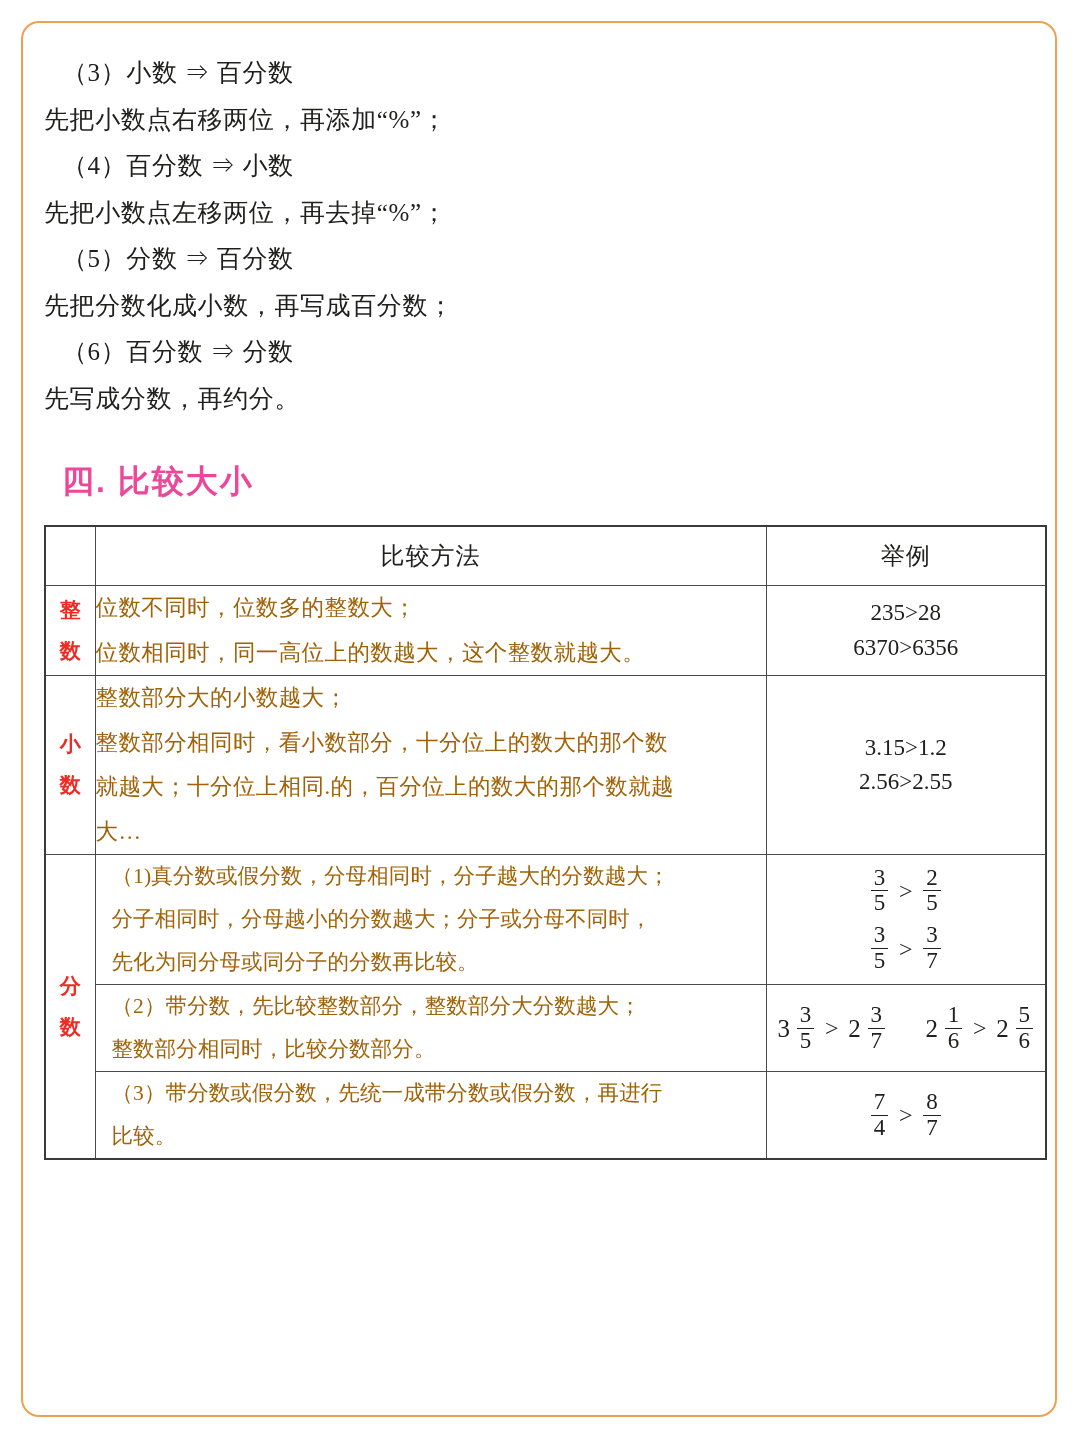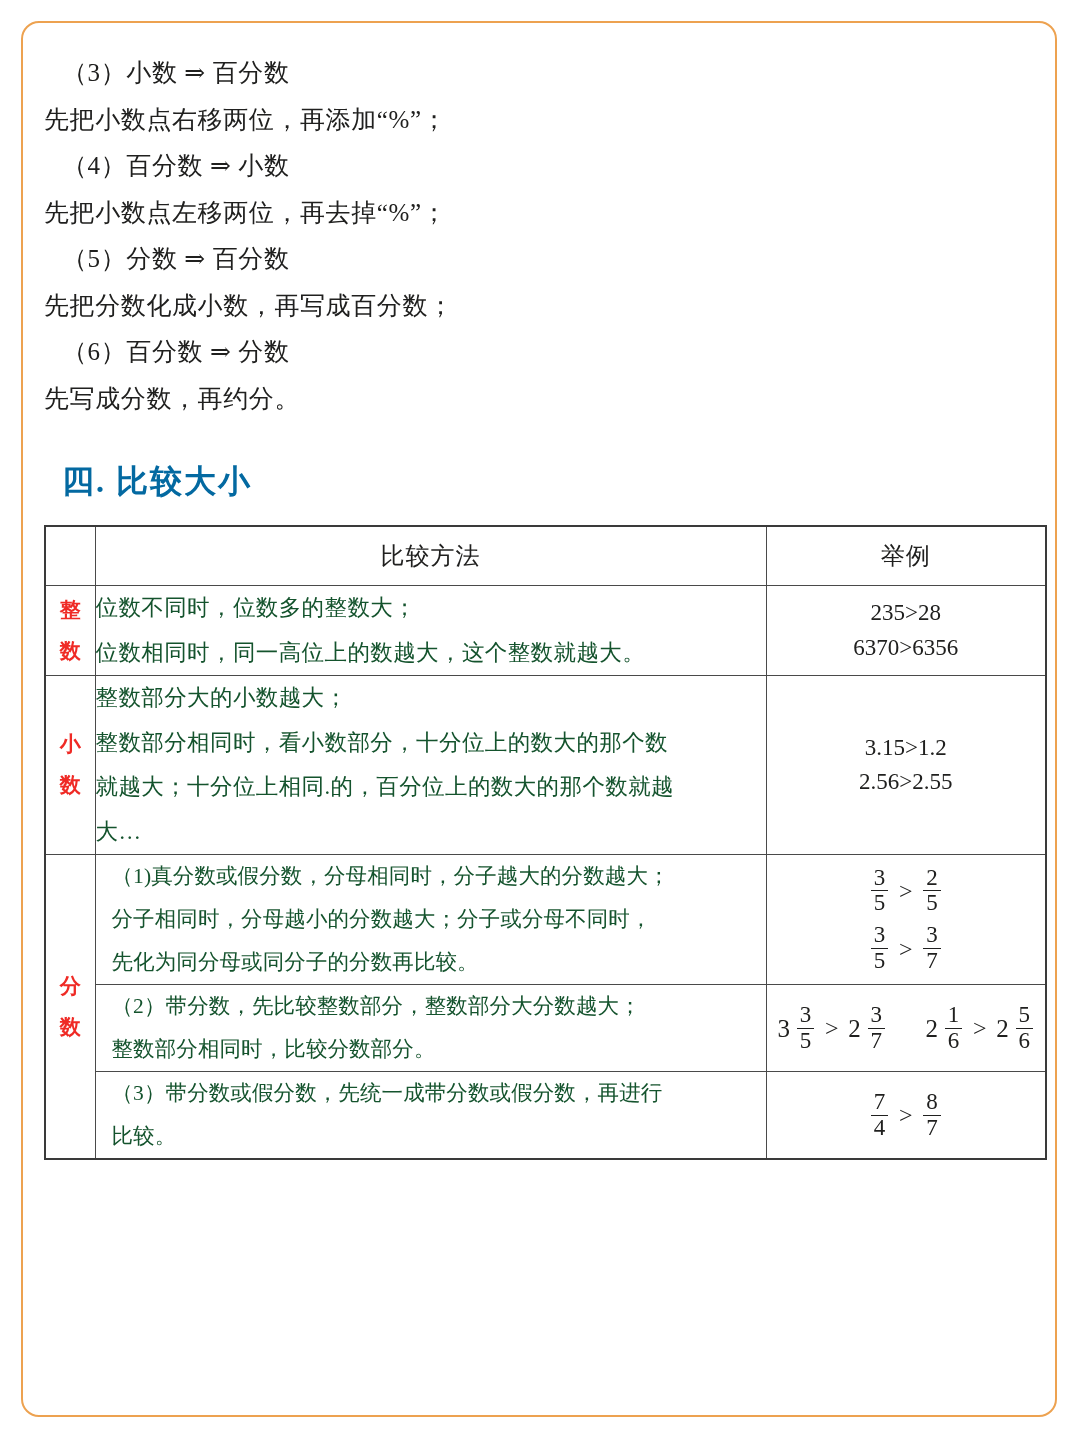--- a/index.html
+++ b/index.html
@@ -30,44 +30,44 @@
 
   #page-inner {
     position: absolute;
     left: 21px;
     top: 10px;
     right: 14px;
     bottom: 8px;
   }
 
   
-  .intro-block { padding-top: 10px; }
+  .intro-block { padding-top: 10px; font-family: Liberation Serif, serif; }
 
   .line {
     font-size: 25px;
     line-height: 1.32;
     letter-spacing: 0.6px;
     white-space: nowrap;
     color: #20201f;
   }
   .line.head {
     padding: 13px 0 0 18px;
   }
   .line.body {
     padding: 14px 0 0 0px;
   }
 
   
   .section-heading {
     margin: 45px 0 18px 18px;
     font-size: 32px;
     font-weight: bold;
-    color: #0369a1;
+    color: #ec4899;
     letter-spacing: 2px;
-    font-family: Liberation Serif, serif;
+    font-family: Liberation Sans, sans-serif;
   }
 
   
   table.cmp {
     border-collapse: collapse;
     table-layout: fixed;
     width: 1001px;
     margin-left: 0px;
     border: 2px solid #3a3a3a;
     margin-top: 21px;
@@ -102,21 +102,21 @@
     height: 58px;
     color: #20201f;
   }
 
   
   .method {
     padding: 12px 14px 12px 22px;
     font-size: 22.5px;
     line-height: 1.98;
     letter-spacing: 0.4px;
-    color: #14532d;
+    color: #a16207;
   }
   .method.compact {
     line-height: 2.0;
     font-size: 21.5px;
     letter-spacing: 0.1px;
     padding-left: 16px;
   }
   .method p { margin: 0; white-space: nowrap; }
 
   

